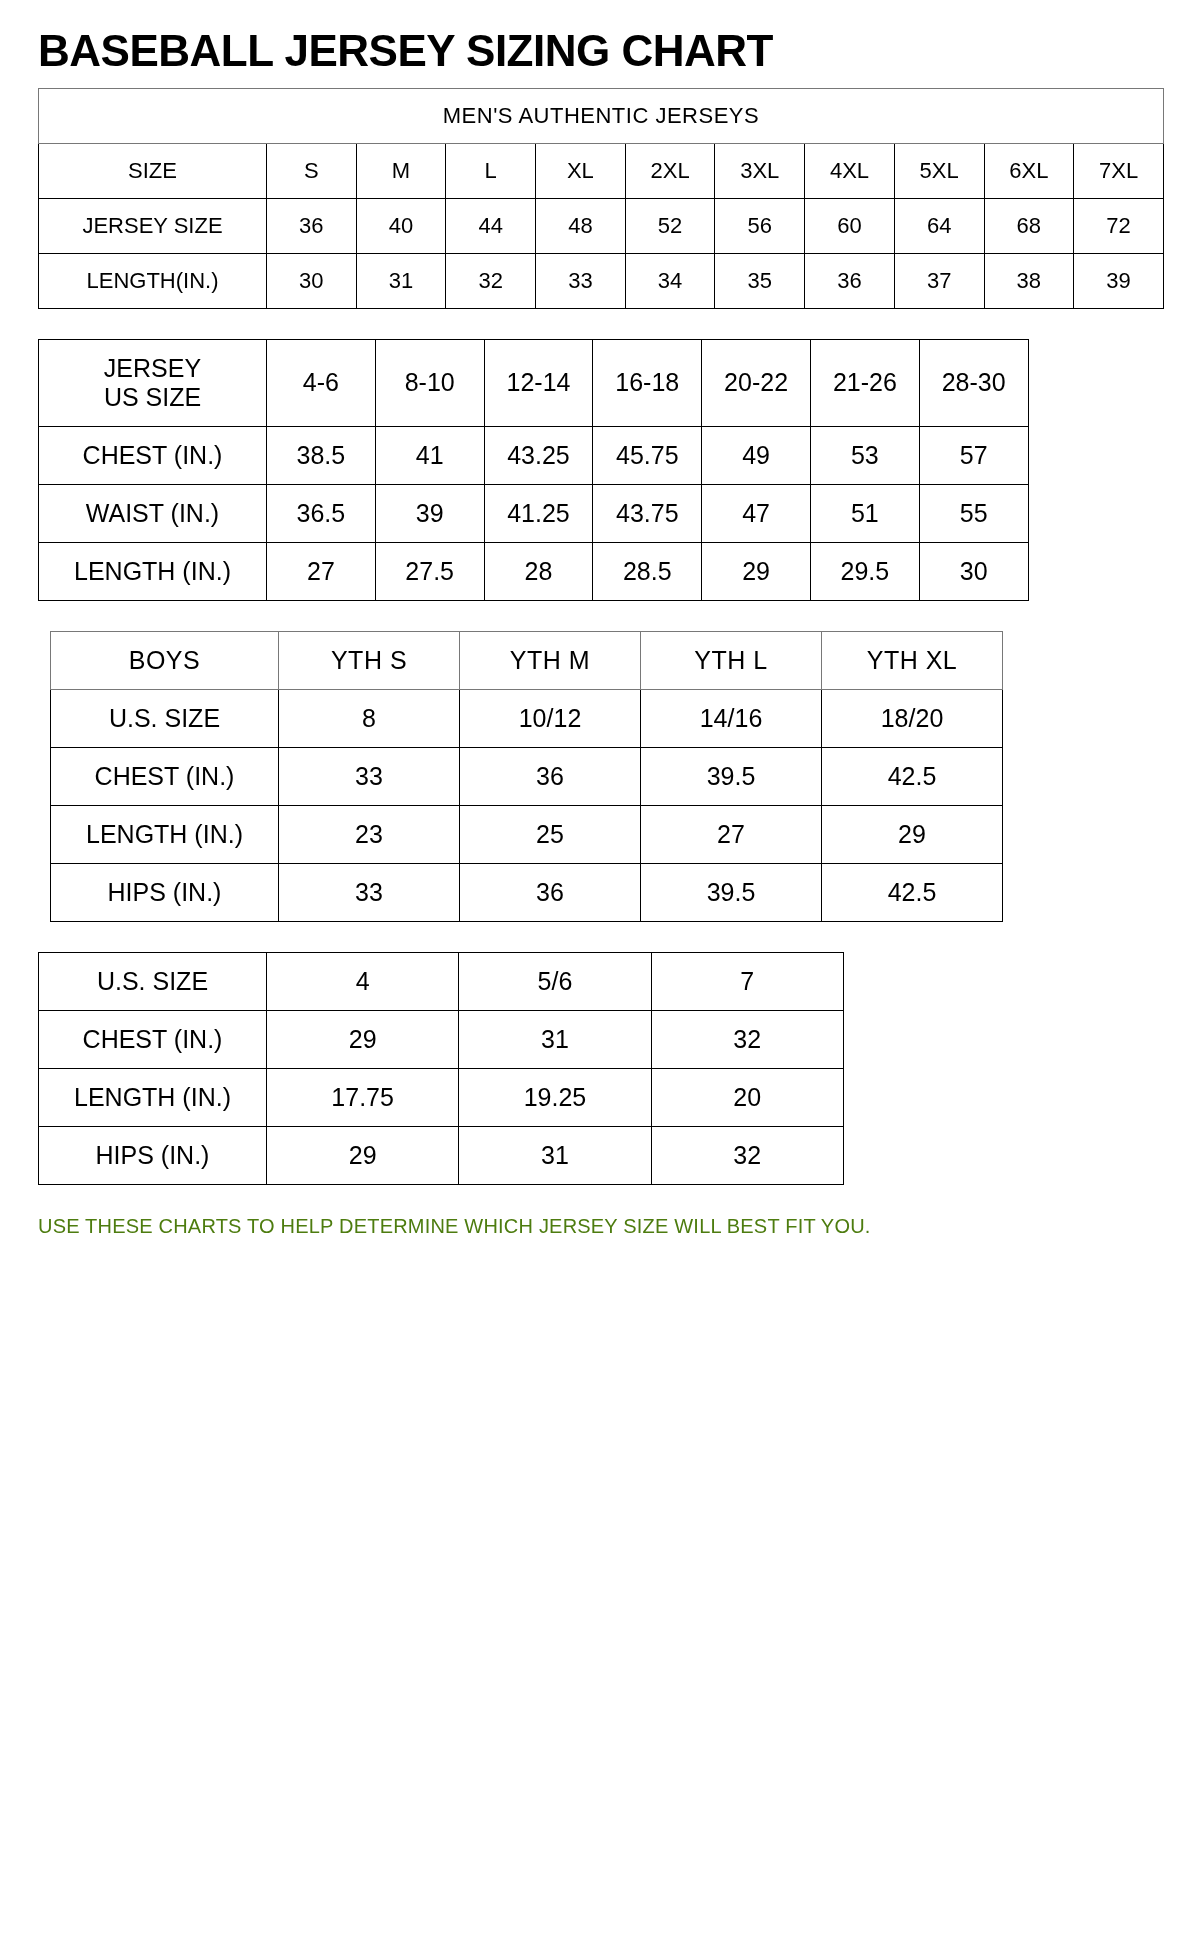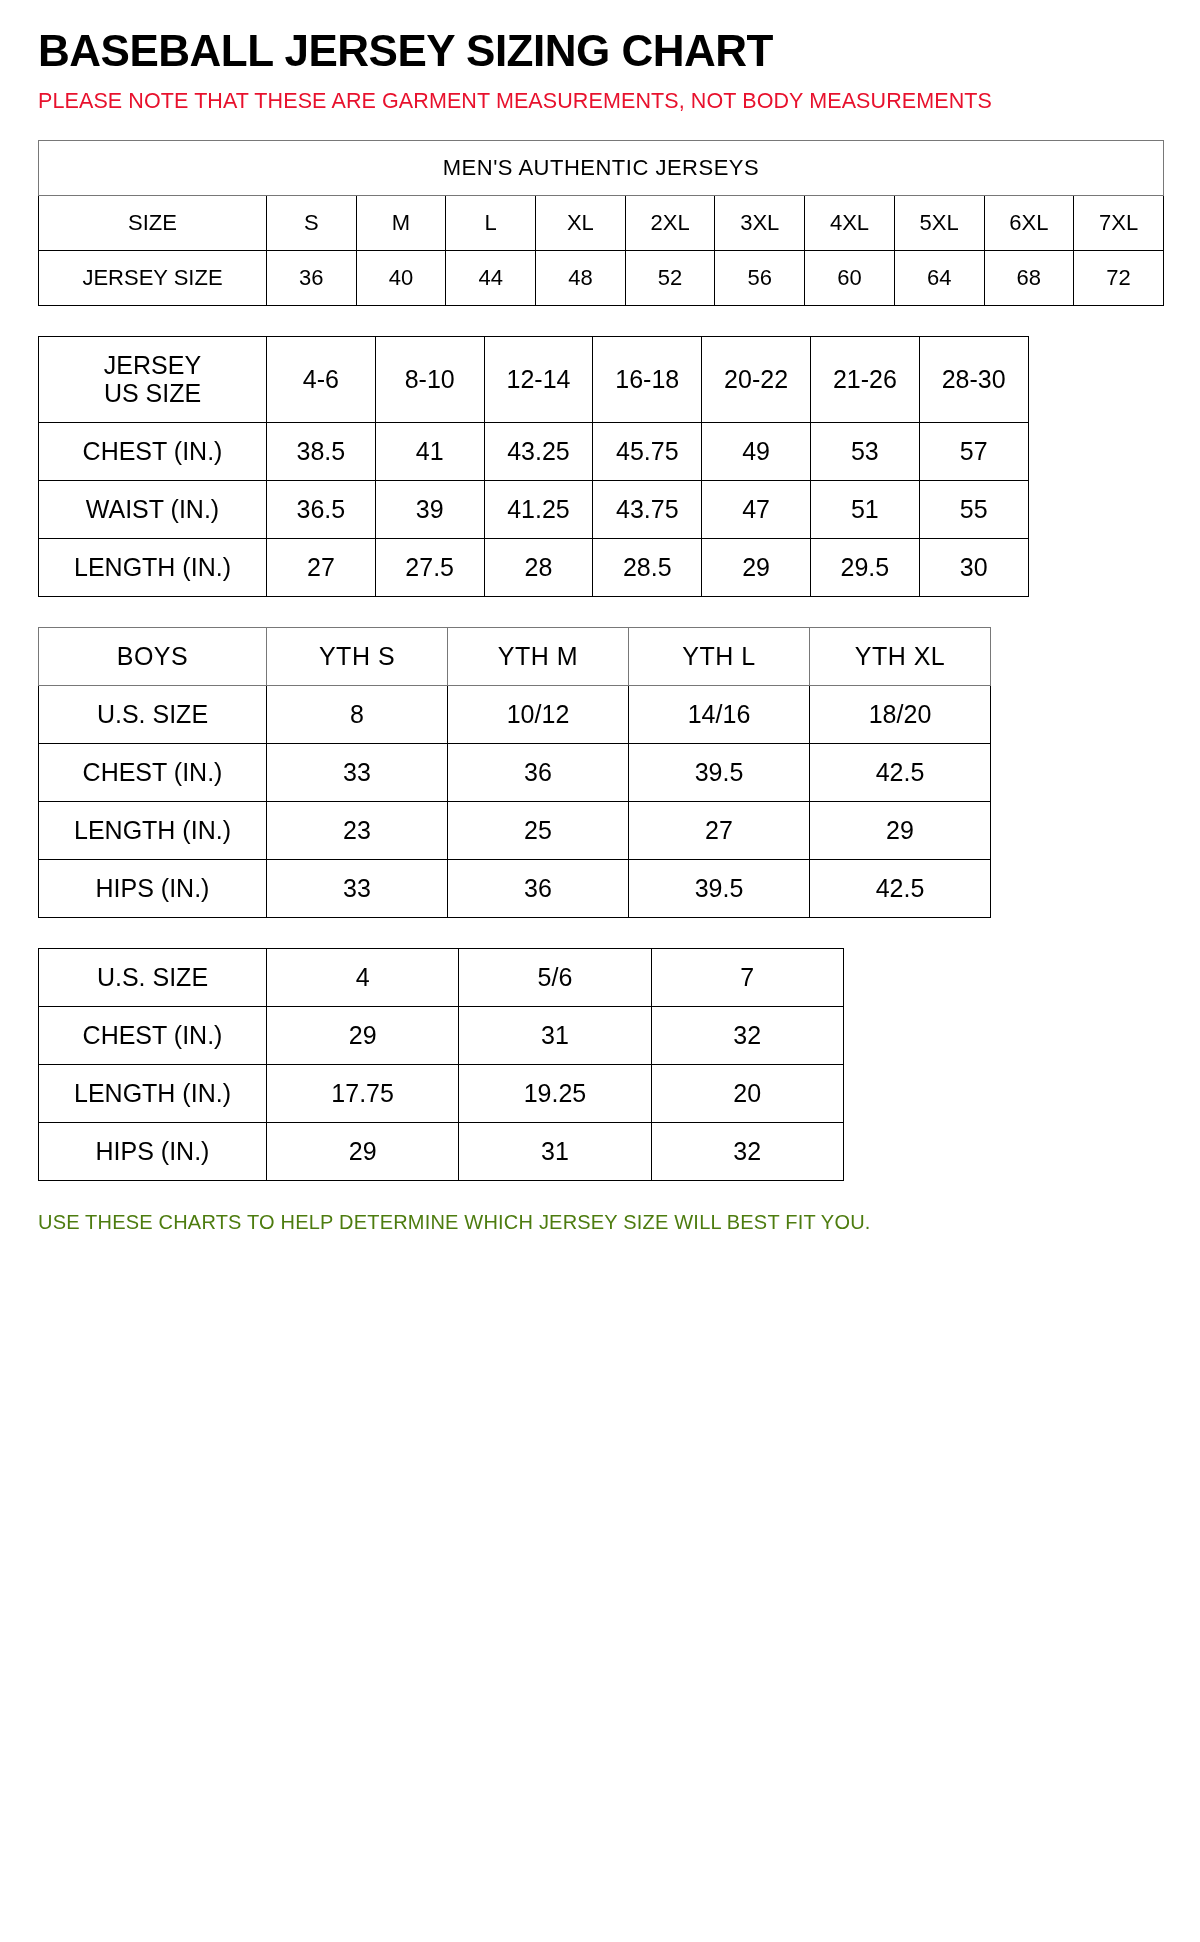--- a/index.html
+++ b/index.html
@@ -95,37 +95,36 @@
   #mens-table col.lbl { width: 228px; }
   #mens-table col.sz { width: 89.7px; }
   #mens-table .hdr-cell, #mens-table td { font-size: 22px; }
 
   
   #womens-table { width: 990px; }
   #womens-table col.lbl { width: 228px; }
   #womens-table col.sz { width: 108.8px; }
 
   
-  #boys-table { width: 952px; }
+  #boys-table { width: 952px; margin-left: 12px; }
   #boys-table col.lbl { width: 228px; }
   #boys-table col.sz { width: 181px; }
 
   
   #preschool-table { width: 805px; }
   #preschool-table col.lbl { width: 228px; }
   #preschool-table col.sz { width: 192.3px; }
   .hdr-left { text-align: center; }
 </style>
 </head>
 <body>
 
 <div class="page">
 
   <h1 class="main-title">BASEBALL JERSEY SIZING CHART</h1>
-  <p class="note">PLEASE NOTE THAT THESE ARE GARMENT MEASUREMENTS, NOT BODY MEASUREMENTS</p>
 
   <table class="chart" id="mens-table">
     <colgroup>
       <col class="lbl">
         <col class="sz">
         <col class="sz">
         <col class="sz">
         <col class="sz">
         <col class="sz">
       <col class="sz">
@@ -157,20 +156,33 @@
         <td>40</td>
         <td>44</td>
         <td>48</td>
         <td>52</td>
         <td>56</td>
         <td>60</td>
         <td>64</td>
         <td>68</td>
         <td>72</td>
       </tr>
+      <tr>
+        <td class="rowlabel">LENGTH(IN.)</td>
+        <td>30</td>
+        <td>31</td>
+        <td>32</td>
+        <td>33</td>
+        <td>34</td>
+        <td>35</td>
+        <td>36</td>
+        <td>37</td>
+        <td>38</td>
+        <td>39</td>
+      </tr>
     </tbody>
   </table>
 
   <table class="chart" id="womens-table">
     <colgroup>
       <col class="lbl">
         <col class="sz">
         <col class="sz">
         <col class="sz">
         <col class="sz">

